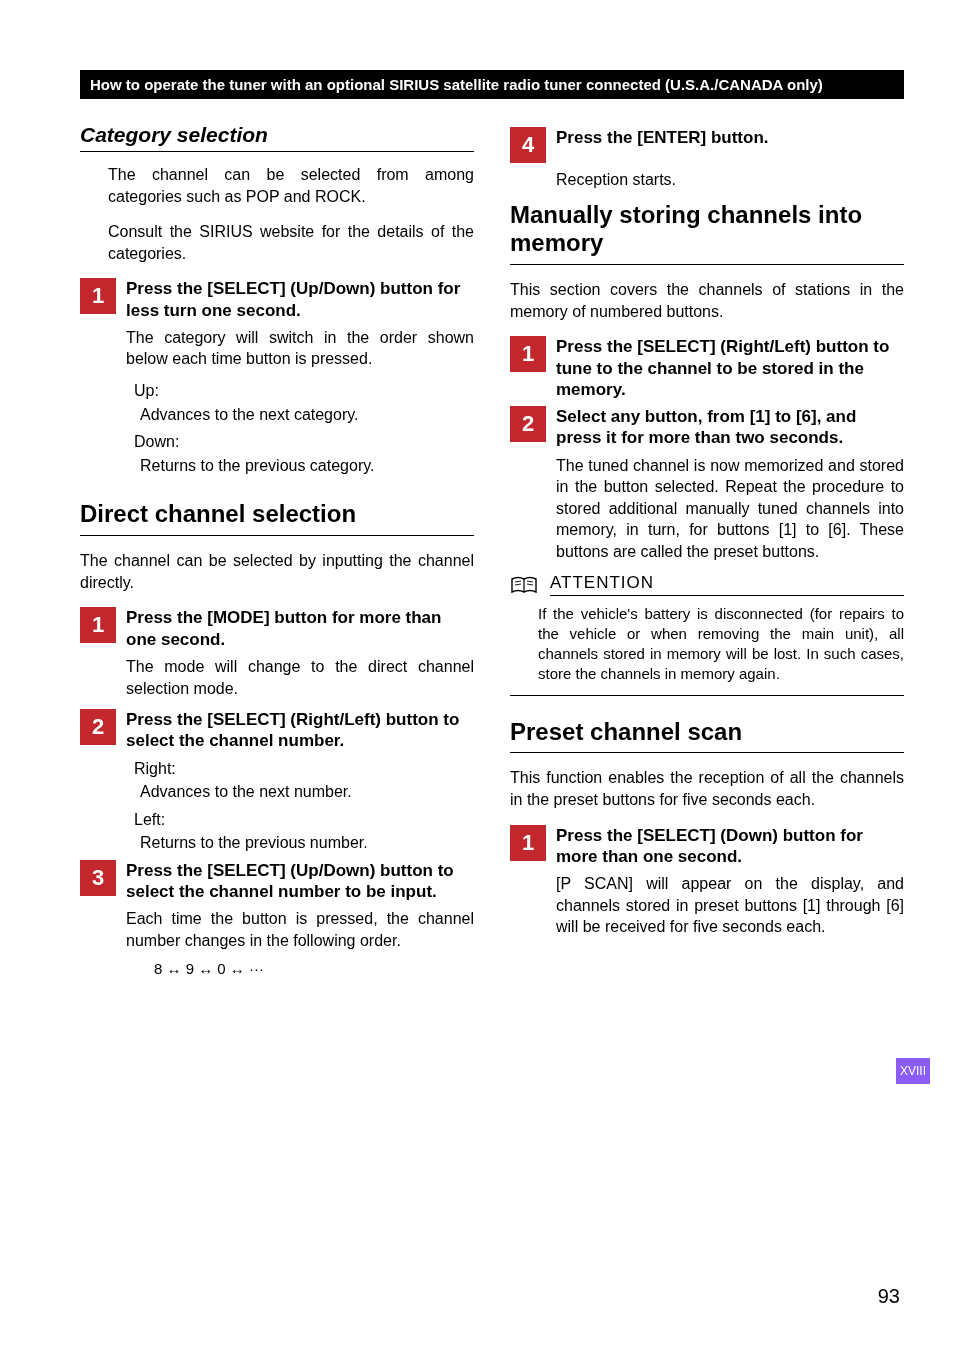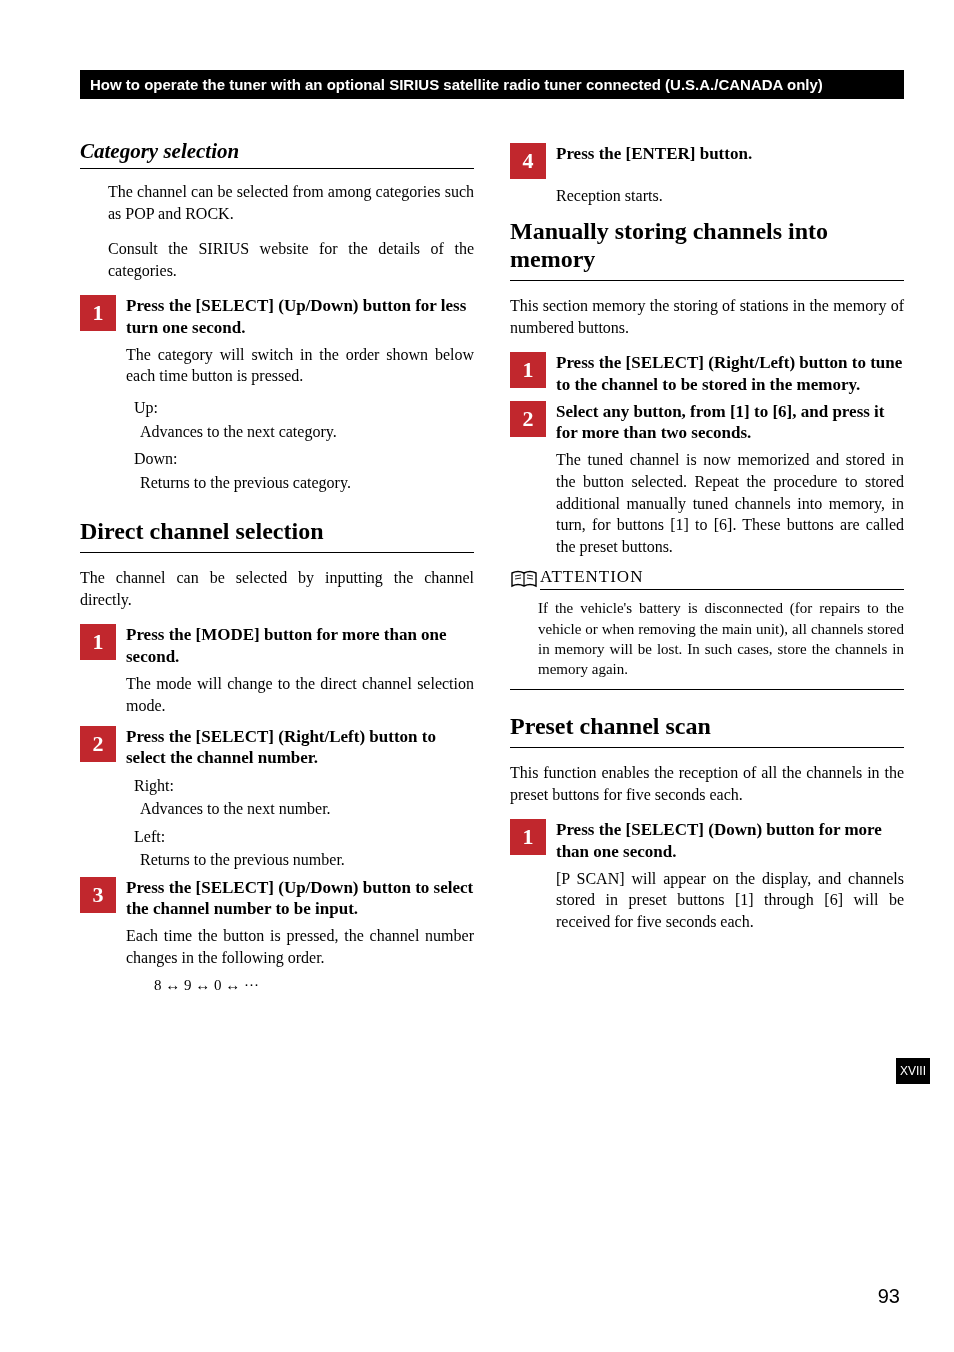--- a/index.html
+++ b/index.html
@@ -1,39 +1,39 @@
 <!DOCTYPE html>
 <html><head>
 <meta charset="utf-8">
 <style>
   * { margin: 0; padding: 0; box-sizing: border-box; }
   html, body { width: 954px; height: 1352px; background: #fff; font-family: Arial, Helvetica, sans-serif; color: #000; }
   .page { position: relative; width: 954px; height: 1352px; padding: 70px 50px 50px 80px; }
-  .header-bar { background: #000; color: #fff; font-weight: bold; font-size: 15px; padding: 6px 10px; margin-bottom: 40px; }
-  .columns { display: flex; gap: 36px; font-family: Liberation Serif, serif; }
+  .header-bar { background: #000; color: #fff; font-weight: bold; font-size: 15px; padding: 6px 10px; margin-bottom: 24px; }
+  .columns { display: flex; gap: 36px; }
   .col { flex: 1; min-width: 0; }
   .h2 { font-weight: bold; font-style: italic; font-size: 21px; margin-bottom: 4px; }
   .h2-rule { border-bottom: 1.5px solid #000; margin-bottom: 12px; }
   .h1 { font-weight: bold; font-size: 24px; line-height: 1.2; margin-top: 8px; margin-bottom: 6px; }
   .h1-rule { border-bottom: 1.5px solid #000; margin-bottom: 14px; }
   .intro { font-size: 16px; line-height: 1.35; text-align: justify; margin: 0 0 14px 28px; }
   .intro-full { font-size: 16px; line-height: 1.35; text-align: justify; margin: 0 0 14px 0; }
   .step { display: flex; align-items: flex-start; gap: 10px; margin-bottom: 6px; }
   .numbox { flex: 0 0 36px; width: 36px; height: 36px; background: #c1272d; color: #fff; font-weight: bold; font-size: 22px; display: flex; align-items: center; justify-content: center; }
   .step-label { font-weight: bold; font-size: 17px; line-height: 1.25; flex: 1; padding-top: 0px; }
   .step-body { font-size: 16px; line-height: 1.35; text-align: justify; margin: 4px 0 10px 46px; }
   .sub { font-size: 16px; line-height: 1.35; margin: 2px 0 2px 54px; }
   .sub-indent { font-size: 16px; line-height: 1.35; margin: 0 0 6px 60px; }
   .seq { font-size: 15px; line-height: 1.4; margin: 6px 0 10px 74px; }
-  .att-row { display: flex; align-items: flex-end; gap: 2px; margin-top: 6px; }
+  .att-row { display: flex; align-items: flex-end; gap: 12px; margin-top: 6px; }
   .att-icon { width: 28px; height: 22px; display: inline-block; }
   .att-label { font-size: 17px; letter-spacing: 1px; border-bottom: 1.5px solid #000; flex: 1; padding-bottom: 2px; }
   .att-body { font-size: 15px; line-height: 1.35; text-align: justify; margin: 8px 0 6px 28px; }
   .att-bottom-rule { border-bottom: 1.5px solid #000; margin: 10px 0 22px 0; }
-  .side-tab { position: absolute; right: 24px; top: 1058px; background: #000000; color: #fff; font-size: 12px; padding: 6px 4px; }
+  .side-tab { position: absolute; right: 24px; top: 1058px; background: #8b5cf6; color: #fff; font-size: 12px; padding: 6px 4px; }
   .page-num { position: absolute; right: 54px; bottom: 44px; font-size: 20px; }
   .spacer-sm { height: 10px; }
 </style>
 </head>
 <body>
 
 <div class="page">
 
   <div class="header-bar">How to operate the tuner with an optional SIRIUS satellite radio tuner connected (U.S.A./CANADA only)</div>
 
@@ -94,21 +94,21 @@
 
       <div class="step" style="margin-top:4px;">
         <div class="numbox">4</div>
         <div class="step-label">Press the [ENTER] button.</div>
       </div>
       <div class="step-body">Reception starts.</div>
 
       <div class="h1">Manually storing channels into memory</div>
       <div class="h1-rule"></div>
 
-      <div class="intro-full">This section memory the storing of stations in the memory of numbered buttons.</div>
+      <div class="intro-full">This section covers the channels of stations in the memory of numbered buttons.</div>
 
       <div class="step">
         <div class="numbox">1</div>
         <div class="step-label">Press the [SELECT] (Right/Left) button to tune to the channel to be stored in the memory.</div>
       </div>
 
       <div class="step">
         <div class="numbox">2</div>
         <div class="step-label">Select any button, from [1] to [6], and press it for more than two seconds.</div>
       </div>

